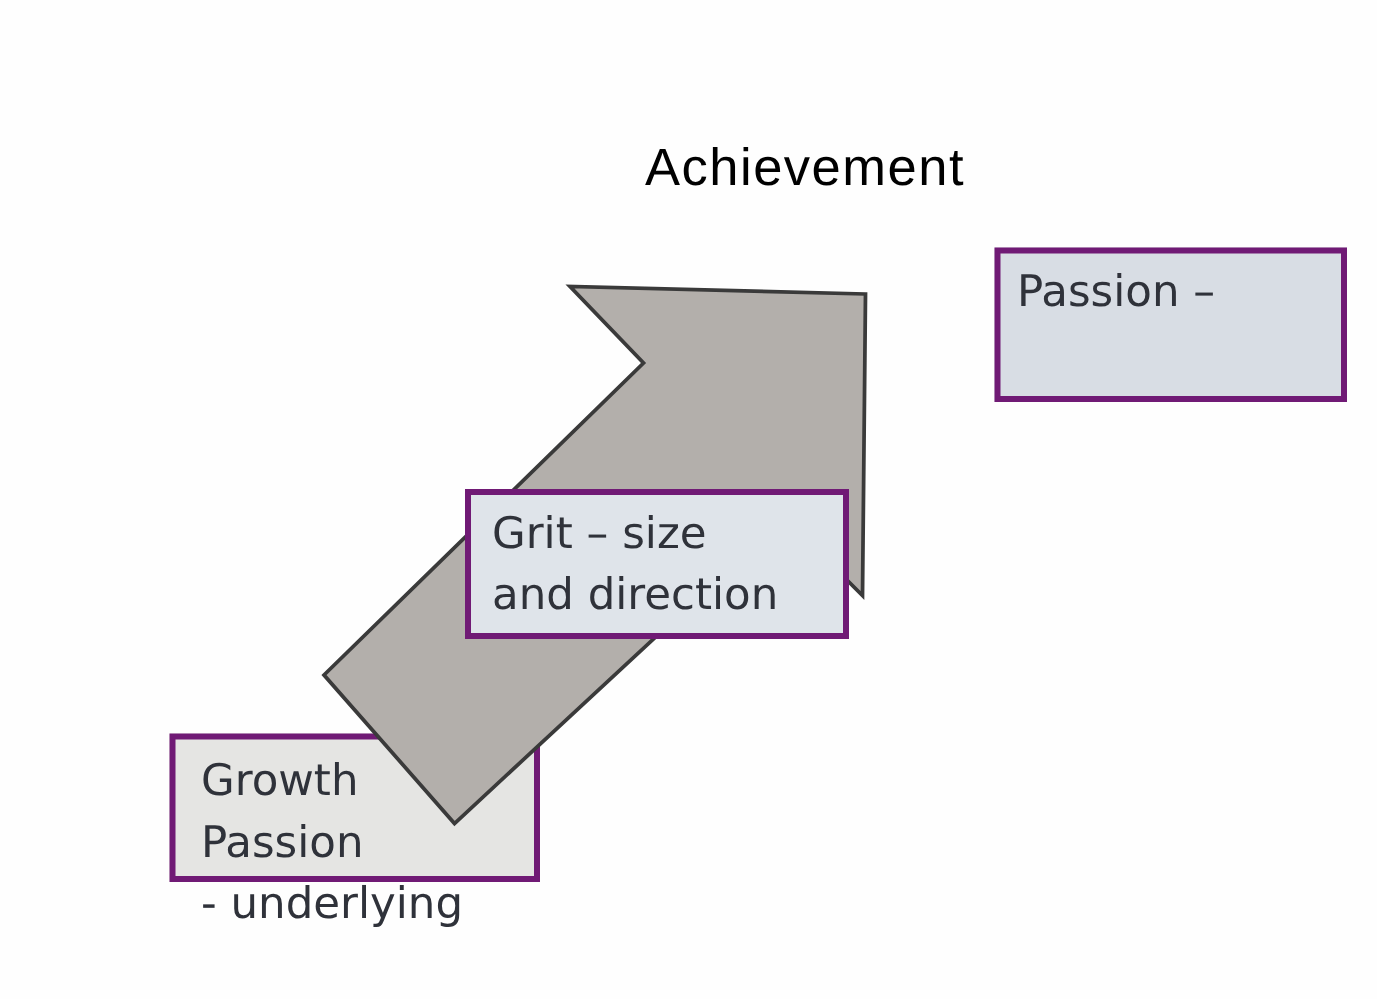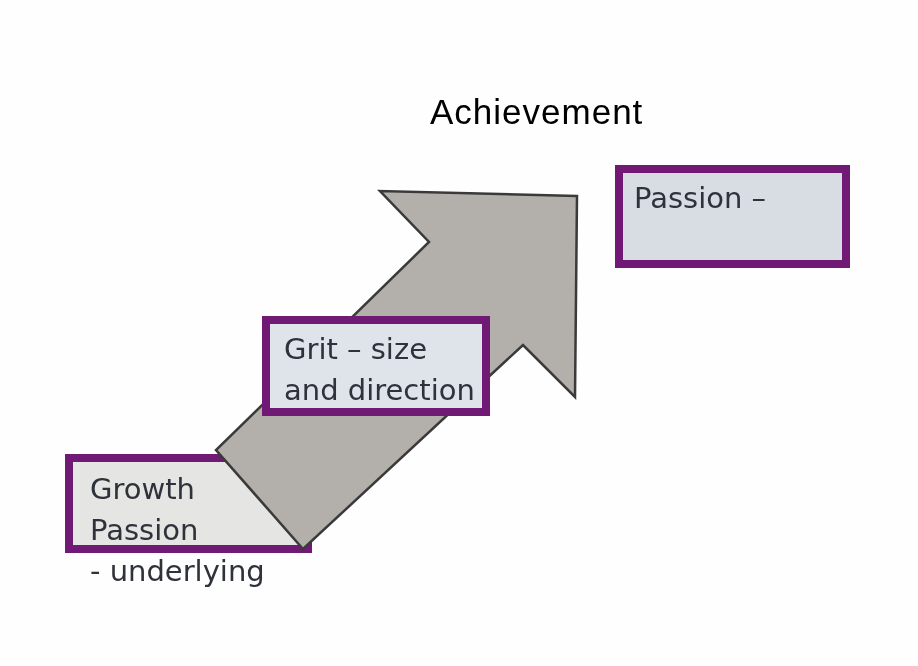--- a/index.html
+++ b/index.html
@@ -31,38 +31,39 @@
     top: 0;
     z-index: 2;
   }
   .arrow-svg polygon {
     stroke-width: 2.5;
     stroke-linejoin: miter;
   }
   .label-box {
     position: absolute;
     box-sizing: border-box;
-    border: 8px solid #701a75;
+    border: 4px solid #701a75;
     color: #2f323a;
     font-size: 29px;
     line-height: 41px;
     white-space: nowrap;
+    margin-left: 48px;
   }
   .box-growth {
     left: 65px;
-    top: 454px;
+    top: 489px;
     width: 247px;
     height: 99px;
     padding: 7px 0 0 17px;
     z-index: 1;
   }
   .box-grit {
     left: 262px;
-    top: 316px;
-    width: 228px;
+    top: 326px;
+    width: 256px;
     height: 100px;
     padding: 5px 0 0 14px;
     z-index: 3;
   }
   .box-passion {
     left: 615px;
     top: 165px;
     width: 235px;
     height: 103px;
     padding: 5px 0 0 11px;

